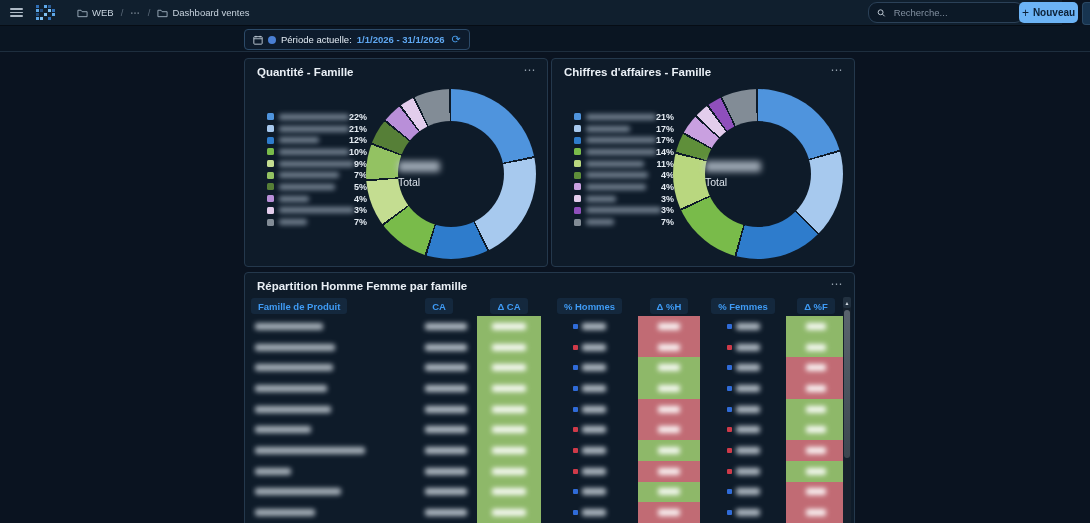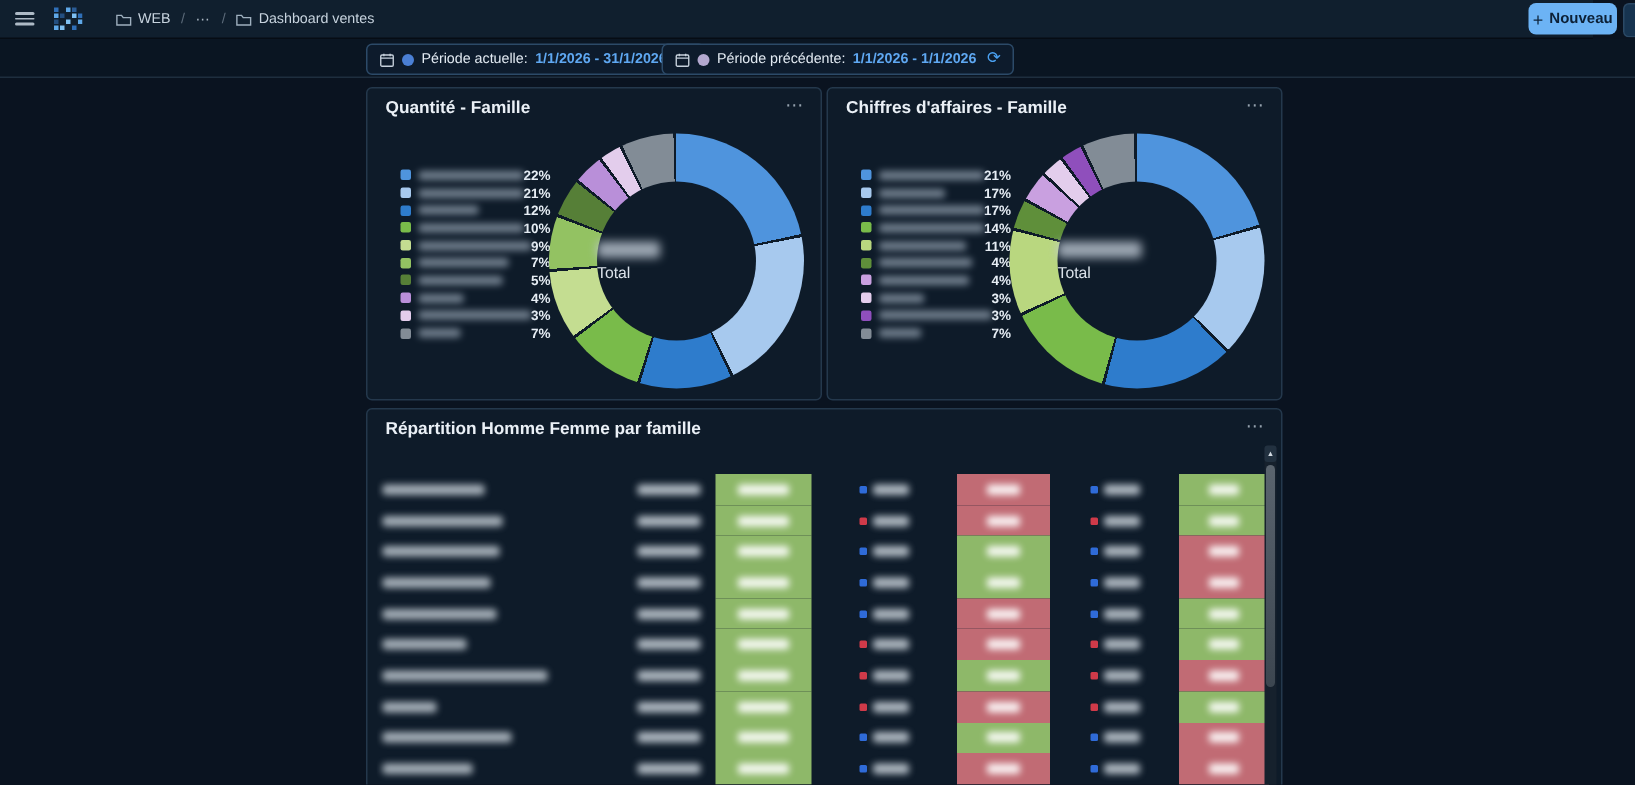--- a/index.html
+++ b/index.html
@@ -125,52 +125,47 @@
     <span class="crumb-sep">/</span>
     <span class="crumb-ellipsis">⋯</span>
     <span class="crumb-sep">/</span>
     <span class="crumb">
       <svg width="11" height="10" viewBox="0 0 12 10">
           <path d="M1 2h3.4l1.2 1.6H11V9H1z" fill="none" stroke="#9fb0bf" stroke-width="1"></path>
         </svg>
       <span>Dashboard ventes</span>
     </span>
   </div>
+  <div class="search">
+    <svg width="10" height="10" viewBox="0 0 12 12">
+        <circle cx="5" cy="5" r="3.4" fill="none" stroke="#c6d1dc" stroke-width="1.3"></circle>
+        <line x1="7.6" y1="7.6" x2="10.6" y2="10.6" stroke="#c6d1dc" stroke-width="1.3"></line>
+      </svg>
+    <input type="text" placeholder="Recherche..." style="">
+  </div>
   <button class="btn-new">
     <span class="plus">+</span>
     <span>Nouveau</span>
   </button>
   <div class="btn-sliver"></div>
 </div>
 
 <div class="filterbar">
   <div class="fchip" style="left:244px">
     <svg class="cal" width="10" height="10" viewBox="0 0 12 12">
         <rect x="1" y="2" width="10" height="9" rx="1" fill="none" stroke="#c6d1dc" stroke-width="1.1"></rect>
         <line x1="3.5" y1="1" x2="3.5" y2="3" stroke="#c6d1dc" stroke-width="1.1"></line>
         <line x1="8.5" y1="1" x2="8.5" y2="3" stroke="#c6d1dc" stroke-width="1.1"></line>
         <line x1="1" y1="4.5" x2="11" y2="4.5" stroke="#c6d1dc" stroke-width="1"></line>
       </svg>
     <span class="fdot" style="background: rgb(74, 127, 212);"></span>
     <span>Période actuelle:</span>
     <span class="fval">1/1/2026 - 31/1/2026</span>
     <span class="refresh">⟳</span>
   </div>
-  <div class="fchip" style="left:441px">
-    <svg class="cal" width="10" height="10" viewBox="0 0 12 12">
-        <rect x="1" y="2" width="10" height="9" rx="1" fill="none" stroke="#c6d1dc" stroke-width="1.1"></rect>
-        <line x1="3.5" y1="1" x2="3.5" y2="3" stroke="#c6d1dc" stroke-width="1.1"></line>
-        <line x1="8.5" y1="1" x2="8.5" y2="3" stroke="#c6d1dc" stroke-width="1.1"></line>
-        <line x1="1" y1="4.5" x2="11" y2="4.5" stroke="#c6d1dc" stroke-width="1"></line>
-      </svg>
-    <span class="fdot" style="background: rgb(179, 168, 207);"></span>
-    <span>Période précédente:</span>
-    <span class="fval">1/1/2026 - 1/1/2026</span>
-    <span class="refresh">⟳</span>
-  </div>
 </div>
 
 <div class="card" id="card-q">
   <div class="card-title">Quantité - Famille</div>
   <div class="card-menu">⋯</div>
   <div class="legend">
       <div class="li">
         <span class="chip" style="background:#4f94dd"></span>
         <span class="blur lbl" style="width:88px"></span>
         <span class="pct">22%</span>
@@ -288,20 +283,43 @@
     <div class="hole">
       <span class="blur cval" style="width: 56px;"></span>
       <span class="total-label">Total</span>
     </div>
   </div>
 </div>
 
 <div class="card" id="card-table">
   <div class="card-title">Répartition Homme Femme par famille</div>
   <div class="card-menu">⋯</div>
+  <div class="thead">
+      <div class="hcell c0">
+        <span class="hchip">Famille de Produit</span>
+      </div>
+      <div class="hcell c1">
+        <span class="hchip">CA</span>
+      </div>
+      <div class="hcell c2">
+        <span class="hchip">Δ CA</span>
+      </div>
+      <div class="hcell c3">
+        <span class="hchip">% Hommes</span>
+      </div>
+      <div class="hcell c4">
+        <span class="hchip">Δ %H</span>
+      </div>
+      <div class="hcell c5">
+        <span class="hchip">% Femmes</span>
+      </div>
+      <div class="hcell c6">
+        <span class="hchip">Δ %F</span>
+      </div>
+    </div>
   <div class="tbody">
       <div class="trow">
         <div class="cell c0">
           <span class="blur nameb" style="width:68px"></span>
         </div>
         <div class="cell c1">
           <span class="blur valb" style="width:42px"></span>
         </div>
         <div class="cell c2" style="background:#8eb869">
           <span class="blur wvalb" style="width:34px"></span>

